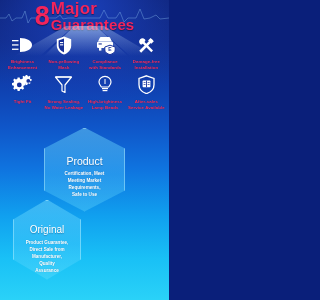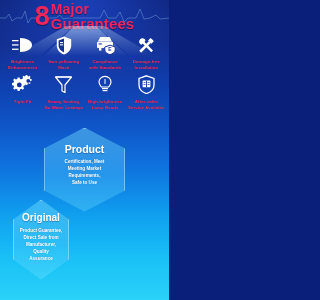--- a/index.html
+++ b/index.html
@@ -30,21 +30,21 @@
     position:absolute;left:0;top:1px;width:169px;height:30px;
     display:flex;align-items:center;justify-content:center;gap:2px;
   }
   .big8{
     font-size:27px;font-weight:bold;line-height:1;
     color:#f2245c;
     text-shadow:0 1px 1px rgba(0,0,0,.45);
     letter-spacing:-1px;
   }
   .titlewords{display:flex;flex-direction:column;line-height:1.0;}
-  .t-major{font-size:14px;font-weight:bold;color:#f2245c;letter-spacing:.2px;text-shadow:0 1px 1px rgba(0,0,0,.4);}
+  .t-major{font-size:17px;font-weight:bold;color:#f2245c;letter-spacing:.2px;text-shadow:0 1px 1px rgba(0,0,0,.4);}
   .t-guar{font-size:15px;font-weight:bold;color:#f2245c;letter-spacing:.1px;text-shadow:0 1px 1px rgba(0,0,0,.4);}
 
   
   .beams{position:absolute;left:0;top:26px;width:169px;height:36px;pointer-events:none;}
 
   
   .icon-grid{
     position:relative;display:grid;grid-template-columns:repeat(4,1fr);
     padding:0 2px;box-sizing:border-box;
   }
@@ -71,26 +71,27 @@
     display:flex;flex-direction:column;align-items:center;
     box-sizing:border-box;
   }
   .hex::after{
     content:"";position:absolute;inset:0;
     clip-path:polygon(50% 0%,100% 25%,100% 75%,50% 100%,0% 75%,0% 25%);
     box-shadow:inset 0 0 0 1px rgba(190,245,255,.45);
     pointer-events:none;
   }
   .hex-top{left:44px;top:12px;width:81px;height:84px;padding-top:16px;}
-  .hex-bl{left:13px;top:84px;width:56px;height:80px;padding-top:13px;}
+  .hex-bl{left:13px;top:84px;width:68px;height:80px;padding-top:13px;}
   .hex-br{left:83px;top:84px;width:76px;height:80px;padding-top:13px;}
 
   .hex-title{
-    font-size:10px;font-weight:bold;color:#ffffff;line-height:1;
+    font-size:10px;font-weight:normal;color:#ffffff;line-height:1;
     text-shadow:0 1px 1px rgba(0,40,80,.35);
+    margin-top:12px;
   }
   .hex-top .hex-title{font-size:10.5px;}
   .hex-desc{
     margin-top:4px;text-align:center;
     font-size:4.6px;line-height:1.55;color:#ffffff;font-weight:bold;
     width:86%;white-space:pre-line;
     text-shadow:0 0 1px rgba(0,50,90,.3);
   }
 </style>
 </head>

